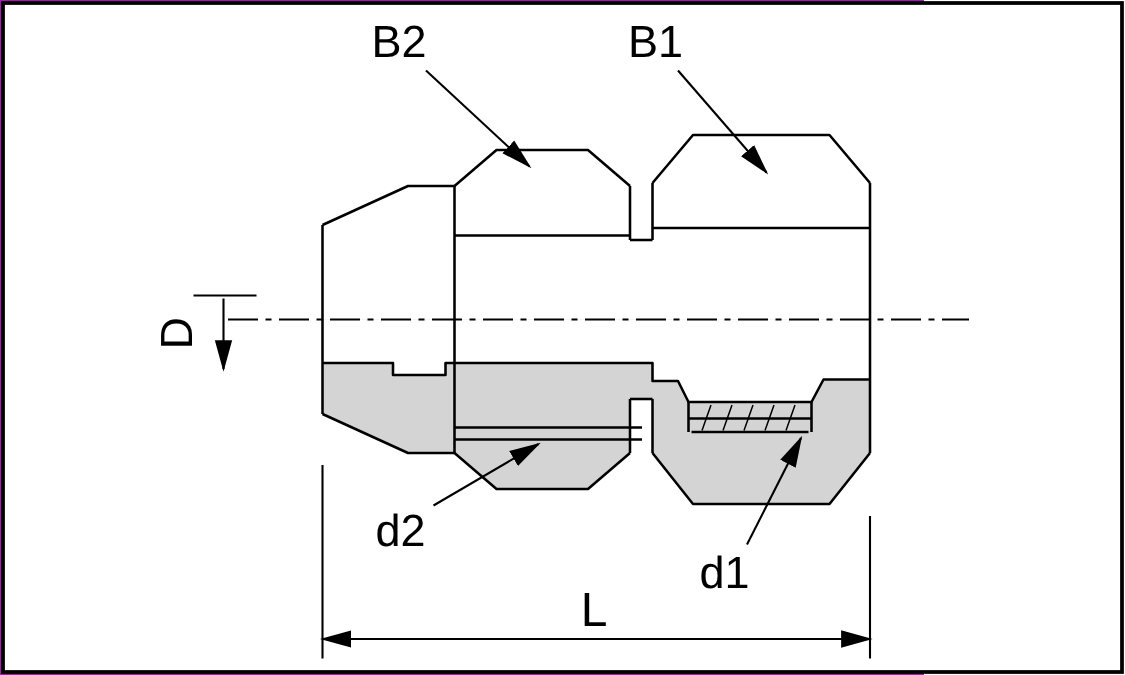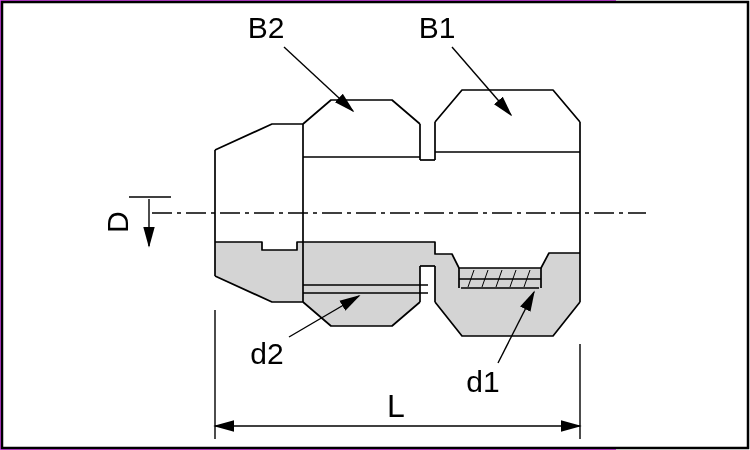--- a/index.html
+++ b/index.html
@@ -7,21 +7,21 @@
     padding: 0;
     background: #ffffff;
     width: 750px;
     height: 450px;
     overflow: hidden;
   }
   .stage {
     position: relative;
     width: 616px;
     height: 450px;
-    background: #d946ef;
+    background: #a21caf;
   }
   svg text {
     font-family: "Liberation Sans", sans-serif;
     fill: #000000;
   }
   .lbl   { font-size: 30px; }
   .lbl-L { font-size: 32px; }
 </style>
 </head>
 <body>

